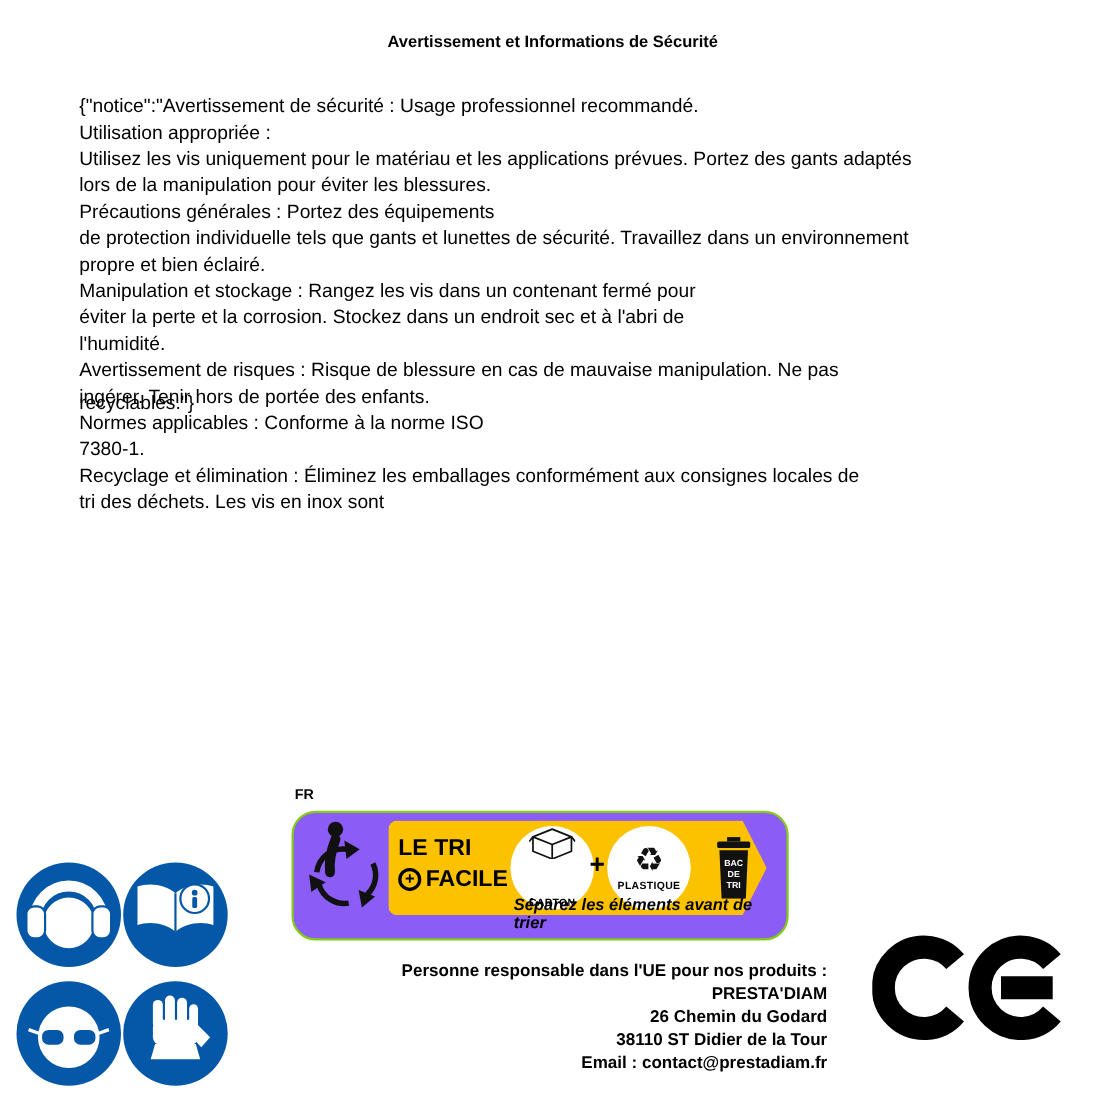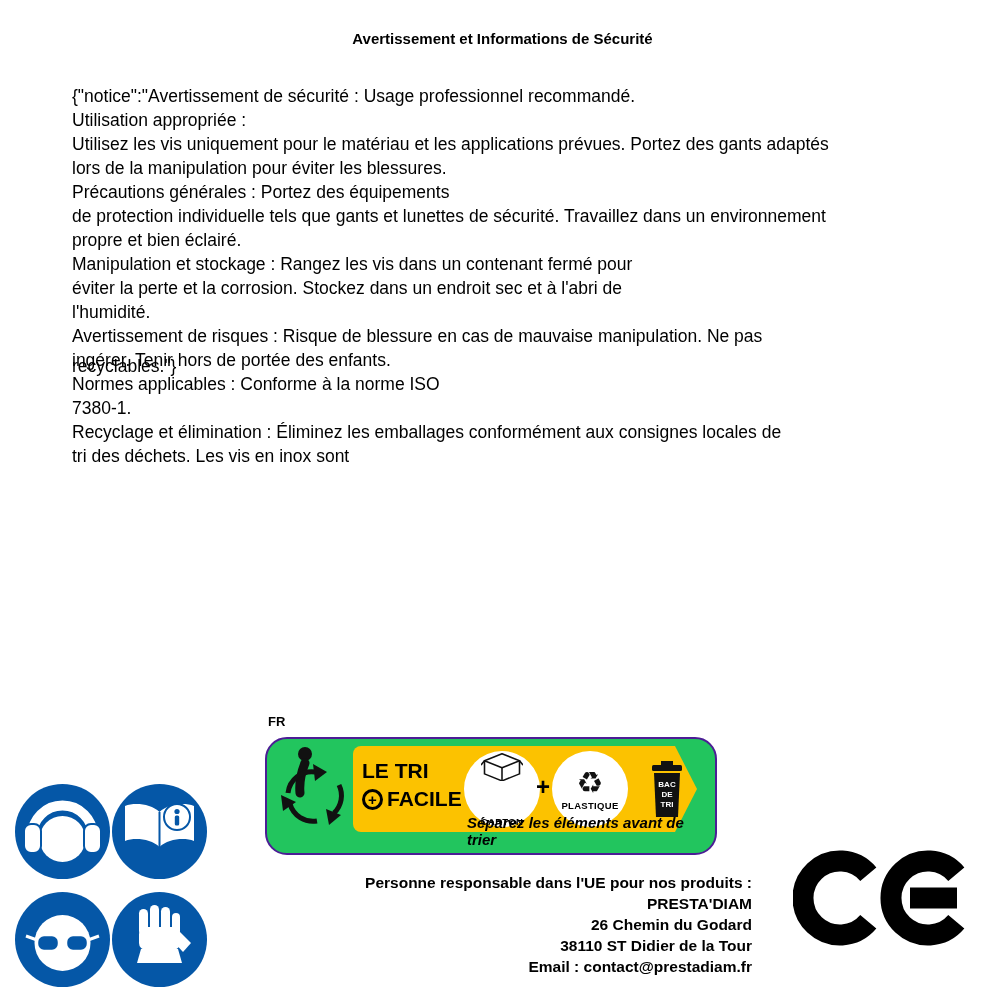--- a/index.html
+++ b/index.html
@@ -27,21 +27,21 @@
   }
   .picto {
     width:95px; height:95px; border-radius:50%; background:#0557a7;
     display:flex; align-items:center; justify-content:center; overflow:hidden;
   }
 
   
   .fr { position:absolute; left:268px; top:714px; font-size:13px; font-weight:bold; }
   .tri-label {
     position:absolute; left:265px; top:737px; width:452px; height:118px;
-    background:#22c55e; border:2px solid #4c1d95; border-radius:22px;
+    background:#8b5cf6; border:2px solid #84cc16; border-radius:22px;
   }
   .triman { position:absolute; left:10px; top:6px; }
   .band {
     position:absolute; left:86px; top:7px; width:344px; height:86px;
     background:#fcc200; border-radius:8px 0 0 8px;
     clip-path:polygon(0 0, 322px 0, 100% 50%, 322px 100%, 0 100%);
   }
   .band-text { position:absolute; left:9px; top:11px; font-weight:bold; font-size:21px; line-height:28px; }
   .band-line2 { display:flex; align-items:center; gap:4px; }
   .plus-circle {

